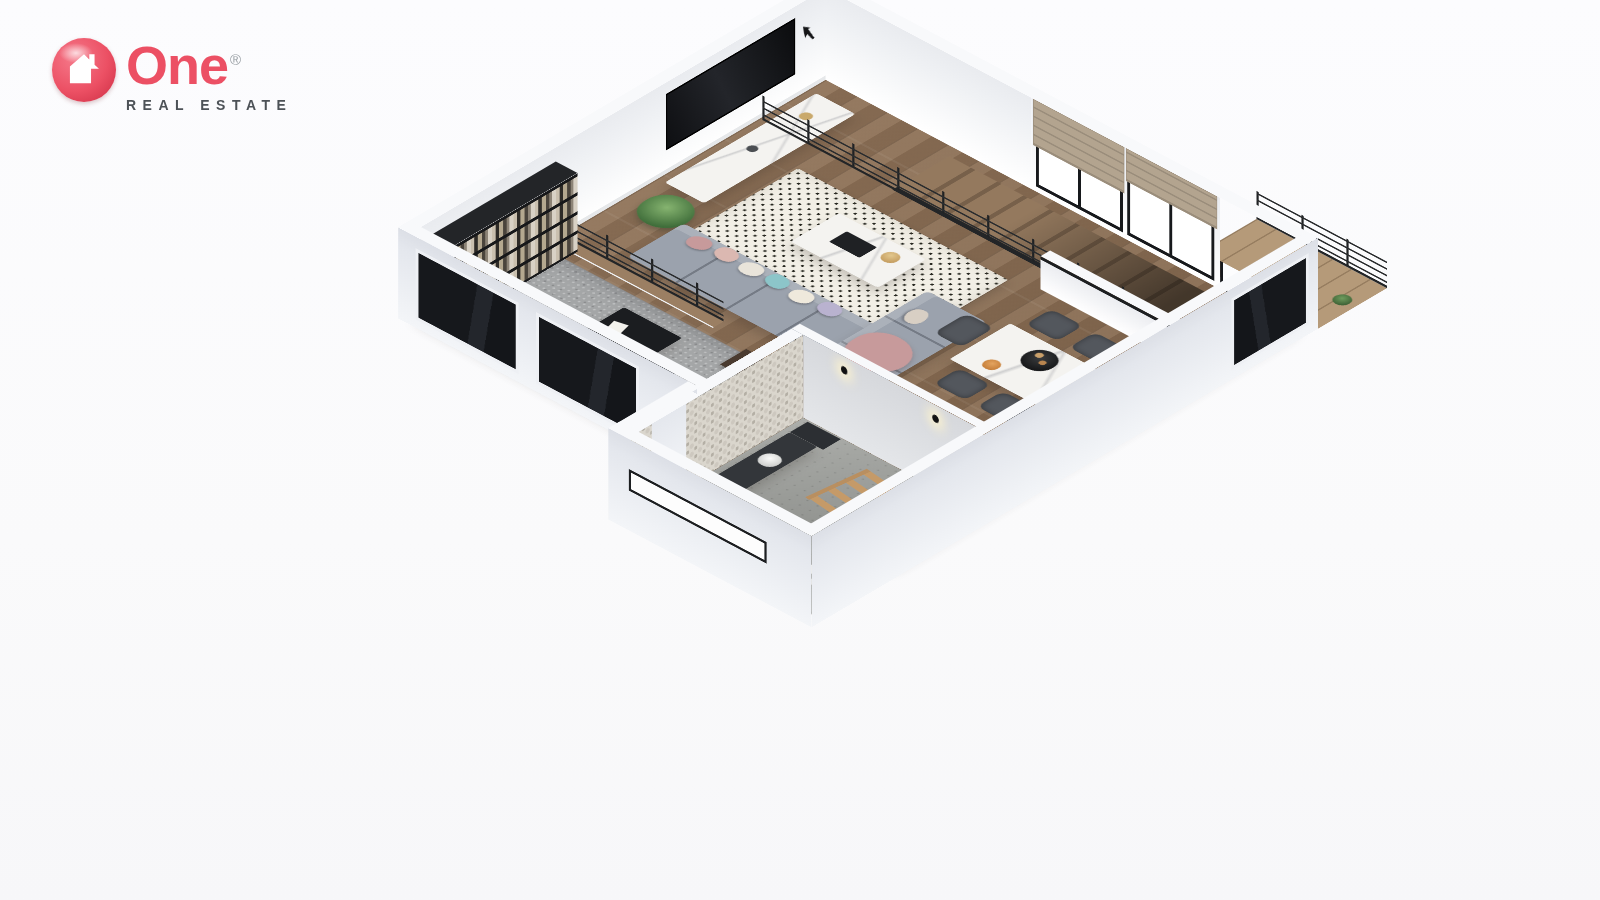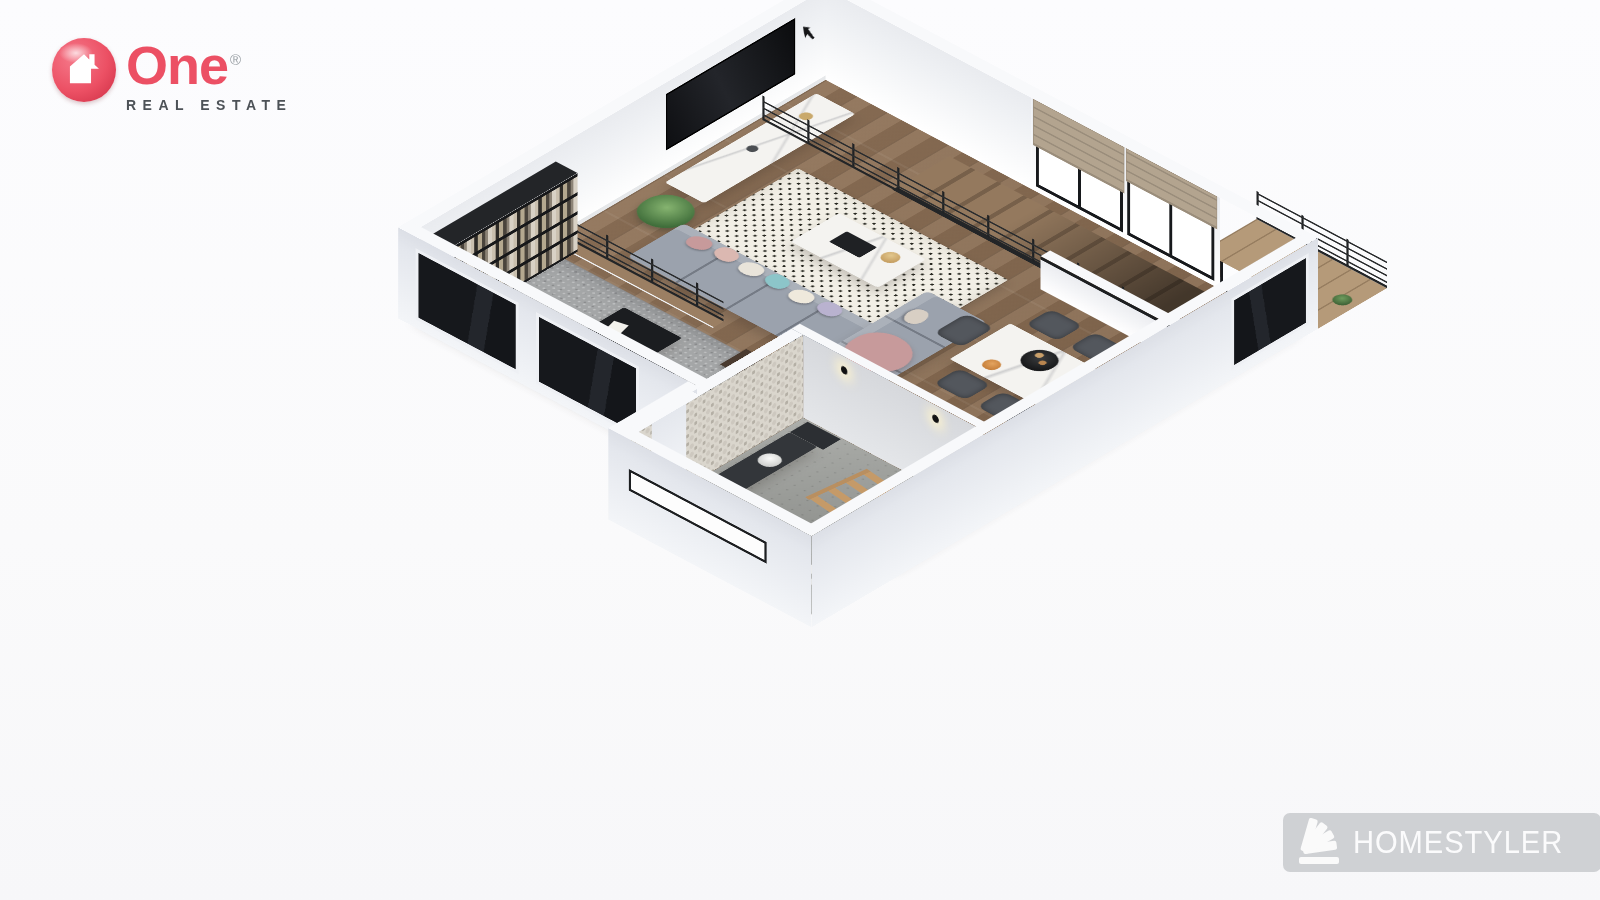--- a/index.html
+++ b/index.html
@@ -262,24 +262,14 @@
         <div class="f ladder" style="left:520px;top:495px;width:46px;height:80px;transform:rotate(7deg);"></div>
         <div class="f sh" style="left:592px;top:560px;width:58px;height:86px;background:linear-gradient(135deg,#3a3d40,#232629 70%);border-radius:8px;"></div>
         <div class="f circle" style="left:598px;top:654px;width:17px;height:17px;background:#ededea;"></div>
         <div class="f circle" style="left:620px;top:668px;width:13px;height:13px;background:#e4e4e0;"></div>
         <div class="f" style="left:500px;top:650px;width:56px;height:50px;background:radial-gradient(ellipse at 48% 45%,#45484c,#26282b 78%);border-radius:45%;"></div>
       </div>
 
     </div>
   </div>
 
-  <div class="watermark">
-    <span class="wm-icon">
-      <span class="wm-blade wm-b1"></span>
-        <span class="wm-blade wm-b2"></span>
-      <span class="wm-blade wm-b3"></span>
-        <span class="wm-blade wm-b4"></span>
-      <span class="wm-base"></span>
-    </span>
-    <span class="wm-text">HOMESTYLER</span>
-  </div>
 
 </div>
 
 </body></html>

